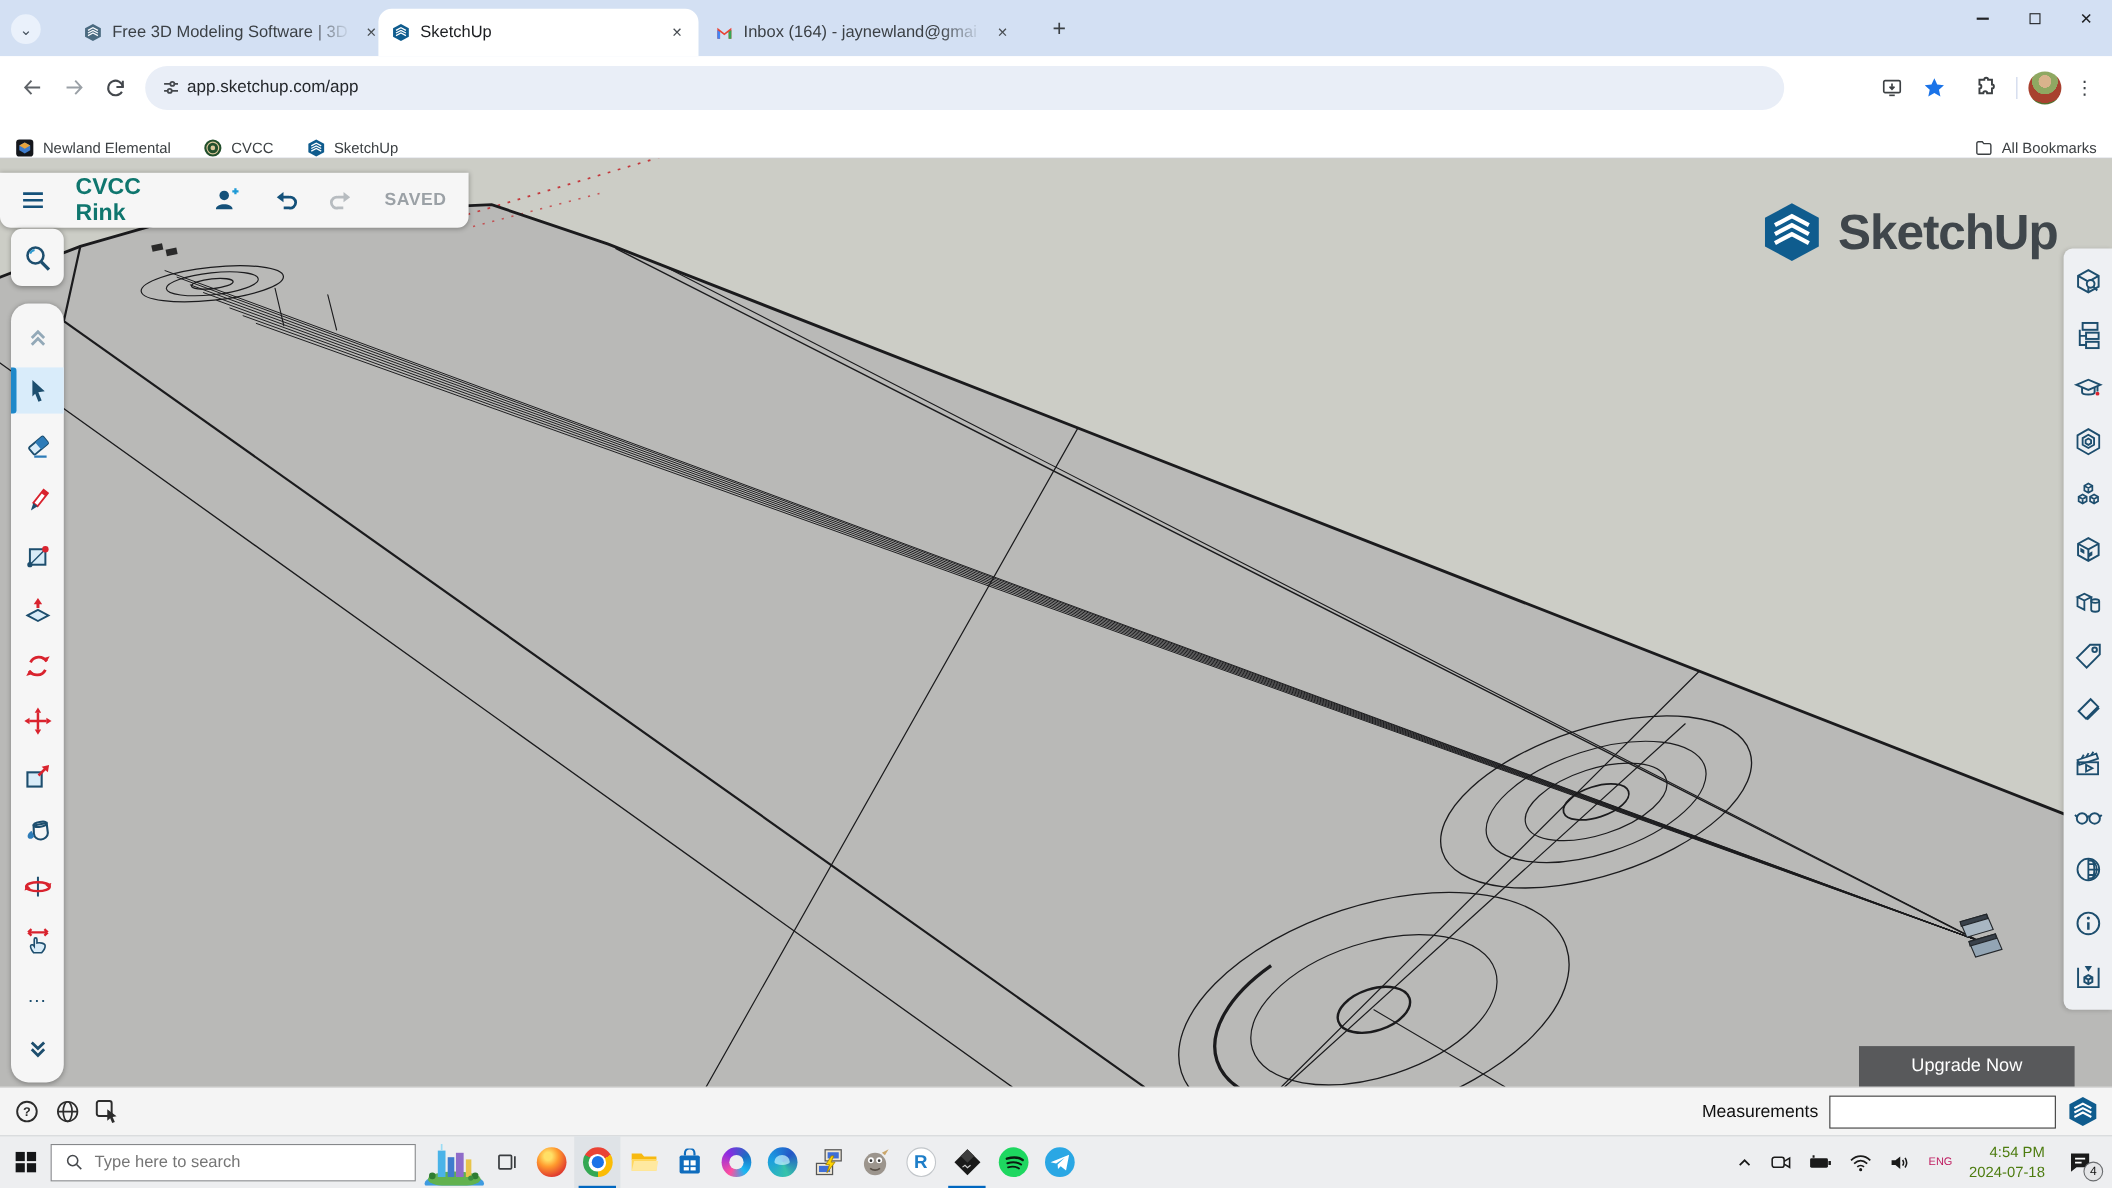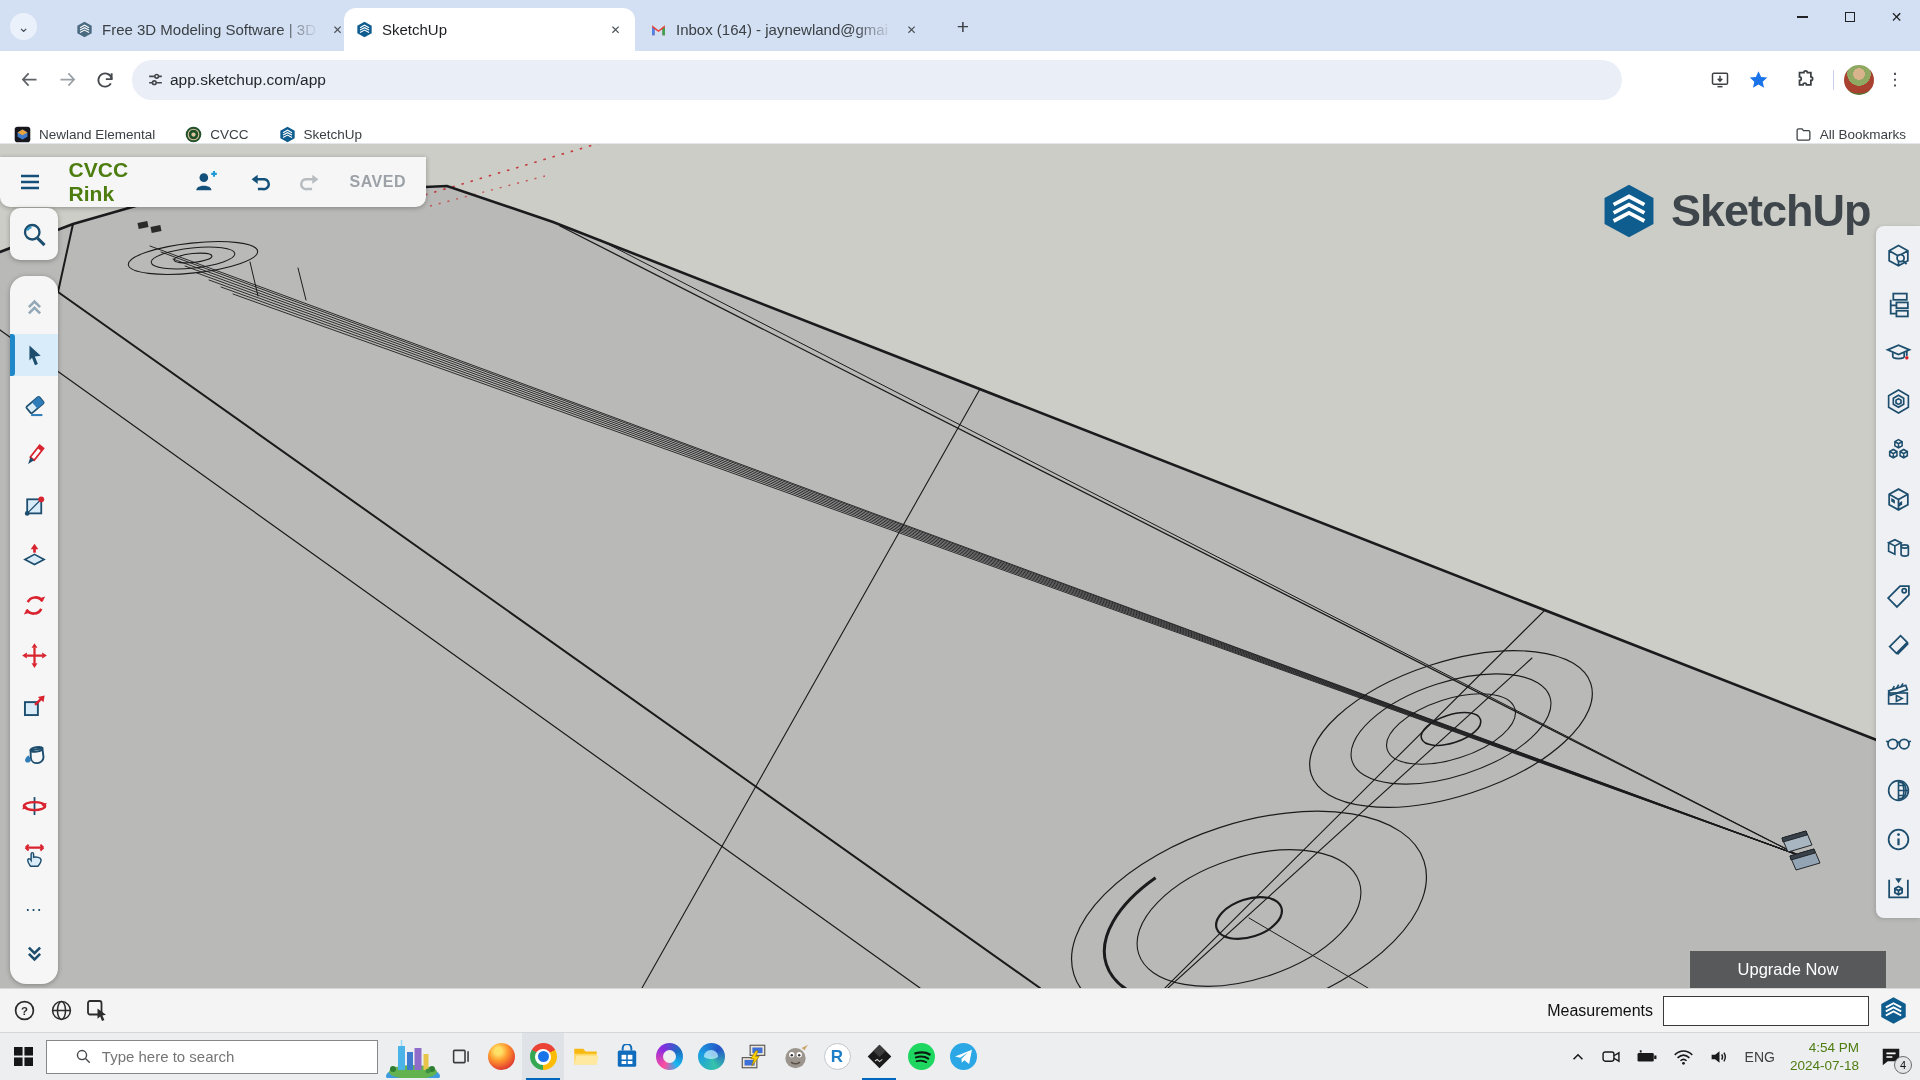--- a/index.html
+++ b/index.html
@@ -49,21 +49,21 @@
   .bm{display:flex;align-items:center;gap:8px;margin-right:30px}
   .bm-right{margin-left:auto;display:flex;align-items:center;gap:8px}
 
   
   .app{position:relative;height:888px;background:#b9b9b7;overflow:hidden}
   .canvas-svg{position:absolute;left:0;top:0;display:block}
 
   .card{background:#f6f6f6;box-shadow:0 1px 5px rgba(0,0,0,.3)}
   .su-header{position:absolute;left:0;top:13px;width:426px;height:50px;border-radius:0 0 10px 10px;
     display:flex;align-items:center;padding:0 20px 0 16px;gap:24px;z-index:5}
-  .su-title{font-size:21px;font-weight:bold;color:#4d7c0f}
+  .su-title{font-size:21px;font-weight:bold;color:#0f766e}
   .su-saved{margin-left:auto;font-size:16px;font-weight:bold;color:#9ba1a6;letter-spacing:.5px}
   .hbtn{display:flex;align-items:center;justify-content:center;width:32px;height:32px}
 
   .lt-search{position:absolute;left:10px;top:64px;width:48px;height:52px;border-radius:10px;
     display:flex;align-items:center;justify-content:center;z-index:5}
   .lt-main{position:absolute;left:10px;top:132px;width:48px;height:708px;border-radius:16px;
     display:flex;flex-direction:column;align-items:center;justify-content:space-between;
     padding:8px 0;z-index:5}
   .ltb{position:relative;width:48px;height:42px;display:flex;align-items:center;justify-content:center}
   .ltb.active{background:#d9ecfa}
@@ -93,21 +93,21 @@
   .meas{margin-left:auto;display:flex;align-items:center;gap:10px}
   .meas label{font-size:16px;color:#101010}
   .meas input{width:206px;height:30px;border:1.5px solid #3a3a3a;background:#fff;font-size:14px;padding:0 6px}
   .meas .glyph{width:29px;height:29px}
 
   
   .taskbar{position:relative;height:48px;background:#edeef0;border-top:1px solid #d4d6d8;
     display:flex;align-items:center}
   .startbtn{width:46px;height:48px;display:flex;align-items:center;justify-content:center}
   .tsearch{width:332px;height:34px;background:#fff;border:1px solid #85878a;display:flex;
-    align-items:center;gap:10px;padding:0 28px}
+    align-items:center;gap:10px;padding:0 12px}
   .tsearch input{border:none;outline:none;font-size:15px;color:#4e5257;width:250px;background:transparent;
     font-family:"Liberation Sans",sans-serif}
   .widget{width:58px;height:42px;margin-left:6px;display:flex;align-items:flex-end;justify-content:center;overflow:hidden}
   .tvbtn{width:38px;height:48px;display:flex;align-items:center;justify-content:center}
   .tb{position:relative;width:42px;height:48px;display:flex;align-items:center;justify-content:center}
   .tb .ic{width:27px;height:27px;border-radius:50%;position:relative}
   .tb.running::after{content:"";position:absolute;left:4px;right:4px;bottom:0;height:3px;background:#0067c0}
   .tb.focused{background:#dfe3e7}
   .ic-firefox{background:radial-gradient(circle at 38% 30%,#ffe066 0 14%,#ff9a2e 38%,#e3422e 72%,#b5173a 100%)}
   .ic-chrome{background:conic-gradient(from 60deg,#fbbc05 0 120deg,#34a853 0 240deg,#ea4335 0 360deg)}
@@ -116,21 +116,21 @@
   .ic-office{background:conic-gradient(from 210deg,#ff4f9e,#8a2be2 30%,#1b6ec2 58%,#18b8f3 80%,#ff4f9e)}
   .ic-office::after{content:"";position:absolute;inset:7px;border-radius:50%;background:#edeef0}
   .ic-edge{background:conic-gradient(from 160deg,#36c3aa,#1b9de2 35%,#2456c7 68%,#36c3aa)}
   .ic-edge::after{content:"";position:absolute;left:6px;top:7px;width:14px;height:9px;border-radius:50% 50% 50% 50%/70% 70% 30% 30%;background:#bdeffb;opacity:.75}
   .ic-spotify{background:#1ed760}
   .ic-telegram{background:#2aa7e4}
   .rlogo{width:27px;height:27px;border-radius:50%;background:#fff;border:1px solid #c2c6ca;color:#1e7ec8;
     font-weight:bold;font-size:17px;display:flex;align-items:center;justify-content:center}
   .tray{margin-left:auto;display:flex;align-items:center;gap:15px;padding-right:12px}
   .tray .ti{display:flex;align-items:center;justify-content:center}
-  .lang{font-size:14px;color:#404040}
+  .lang{font-size:10px;color:#be185d}
   .clock{text-align:right;font-size:13.5px;color:#4d7c0f;line-height:1.3}
   .notif{position:relative;width:34px;height:34px;display:flex;align-items:center;justify-content:center}
   .badge{position:absolute;right:-4px;bottom:0;width:18px;height:18px;border-radius:50%;background:#e4e5e7;
     border:1px solid #6a6c6f;font-size:11px;color:#111;display:flex;align-items:center;justify-content:center}
 </style>
 </head>
 <body>
 
 <svg width="0" height="0" style="position:absolute">
   <symbol id="su-glyph" viewBox="0 0 32 32">

